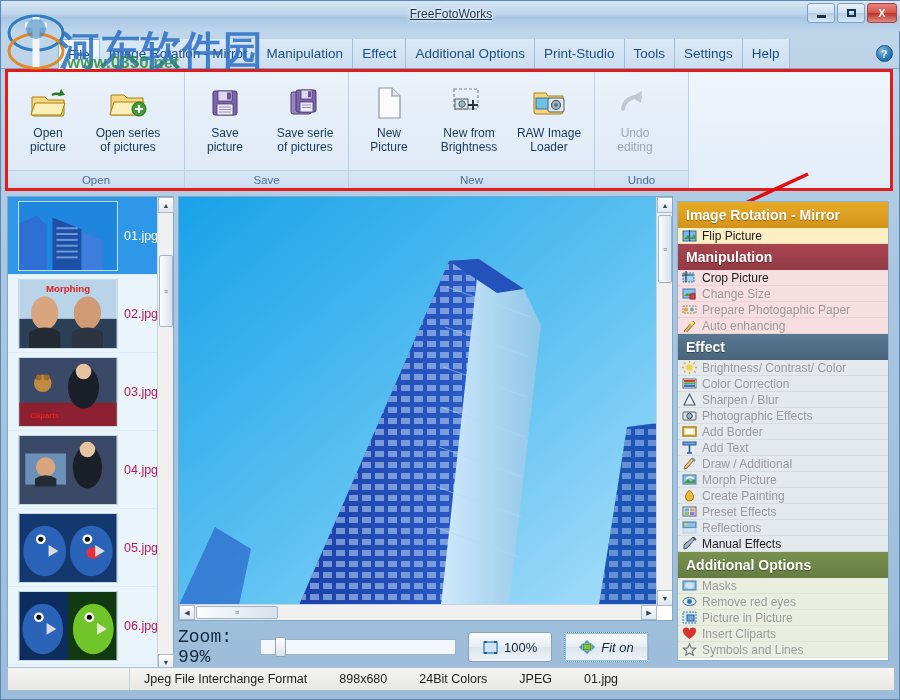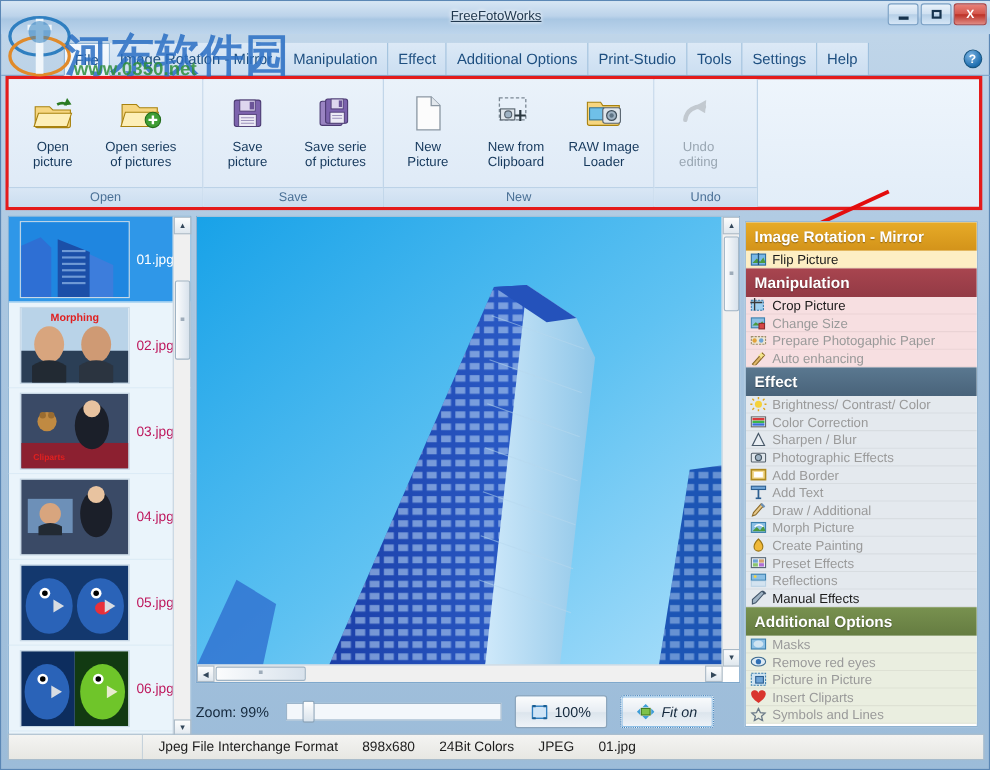--- a/index.html
+++ b/index.html
@@ -152,21 +152,21 @@
     background: linear-gradient(to bottom, #fdfdfd, #dfe7ee);
     border: 1px solid #aab9c6; display: flex; align-items: center; justify-content: center;
     font-size: 7px; color: #33475a;
   }
 
   
   #zoombar {
     position: absolute; left: 177px; top: 626px; width: 520px; height: 40px;
     display: flex; align-items: center;
   }
-  #zoom-label { font-size: 13px; color: #14283c; width: 78px; }
+  #zoom-label { font-size: 18px; color: #14283c; width: 78px; font-family: Liberation Mono, monospace; }
   #zoom-slider-wrap {
     position: relative; width: 196px; height: 16px; margin-left: 4px;
     background: #f3f7fb; border: 1px solid #9cb5cb;
   }
   #zoom-slider-handle {
     position: absolute; left: 14px; top: -3px; width: 11px; height: 20px;
     background: linear-gradient(to bottom, #fefefe, #d9e3ec);
     border: 1px solid #8fa6ba; border-radius: 2px;
   }
   .zbtn {
@@ -197,21 +197,21 @@
   .sec-row.dis { color: #9a9a9a; }
 
   
   #statusbar {
     position: absolute; left: 6px; bottom: 8px; width: 888px; height: 24px;
     background: linear-gradient(to bottom, #f4f4f2, #e7e7e3);
     border: 1px solid #a9bccb;
     display: flex; align-items: center;
   }
   #status-gap { width: 122px; height: 100%; border-right: 1px solid #c6d2db; }
-  #status-items { display: flex; align-items: flex-end; gap: 22px; padding-left: 14px; }
+  #status-items { display: flex; align-items: flex-end; gap: 32px; padding-left: 14px; }
   #status-items span { font-size: 12.5px; color: #1d1d1d; }
 
   
   #watermark { position: absolute; left: 2px; top: 8px; width: 320px; height: 70px; pointer-events: none; }
   #wm-cn {
     position: absolute; left: 56px; top: 14px; font-size: 40px; font-weight: bold;
     color: #2b6fc4; opacity: .85; letter-spacing: 1px; white-space: nowrap;
     font-family: "DejaVu Sans", sans-serif;
     text-align: right;
   }
@@ -346,21 +346,21 @@
             <div class="ricon">
               <svg width="38" height="34" viewBox="0 0 38 34">
                 <rect x="4" y="3" width="24" height="20" fill="none" stroke="#7b8894" stroke-width="1.2" stroke-dasharray="3 2"></rect>
                 <rect x="5" y="13" width="13" height="10" fill="#dfe6ec" stroke="#55616c" stroke-width="1"></rect>
                 <circle cx="12" cy="18" r="3.2" fill="#9fb3c4" stroke="#55616c" stroke-width="1"></circle>
                 <path d="M23 14v10M18 19h10" stroke="#2b3840" stroke-width="2"></path>
               </svg>
             </div>
             <div class="rlabel">
               <span>New from</span><br>
-              <span>Clipboard</span>
+              <span>Brightness</span>
             </div>
           </div>
           <div class="rbtn">
             <div class="ricon">
               <svg width="38" height="34" viewBox="0 0 38 34">
                 <path d="M4 7h12l2 3h15v16a2 2 0 0 1-2 2H6a2 2 0 0 1-2-2z" fill="#f6d680" stroke="#a8820f" stroke-width="1"></path>
                 <rect x="6" y="12" width="13" height="11" fill="#6fc0e8" stroke="#2b6e91" stroke-width="0.9"></rect>
                 <rect x="18" y="12" width="16" height="14" rx="2" fill="#dfe6ec" stroke="#55616c" stroke-width="1"></rect>
                 <circle cx="26" cy="19" r="4.5" fill="#9fb3c4" stroke="#41505c" stroke-width="1.1"></circle>
                 <circle cx="26" cy="19" r="2" fill="#5e7485"></circle>

